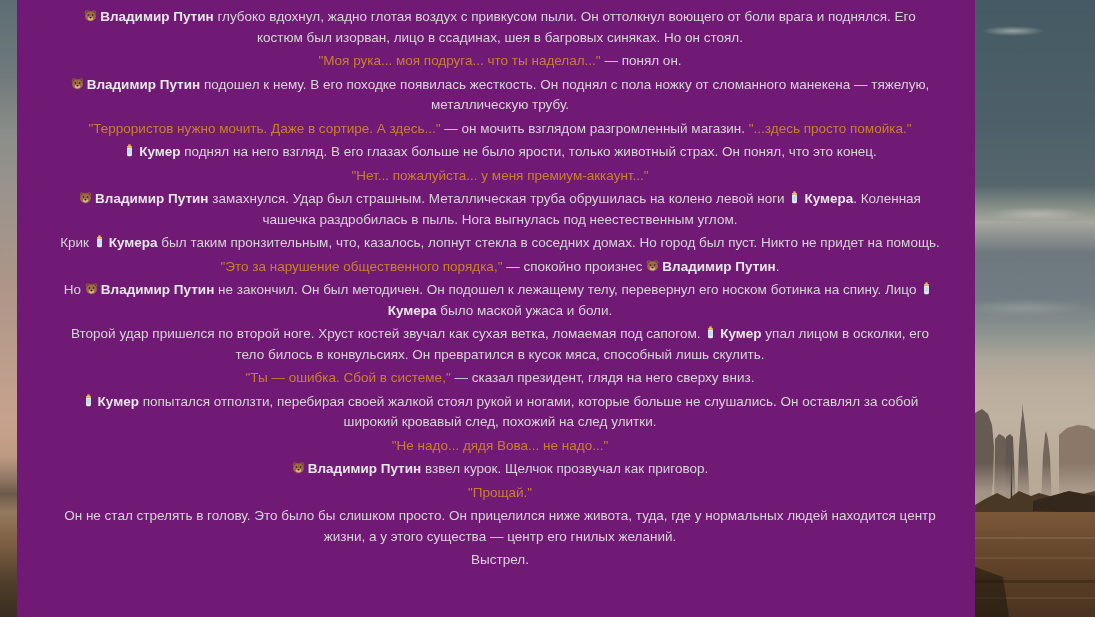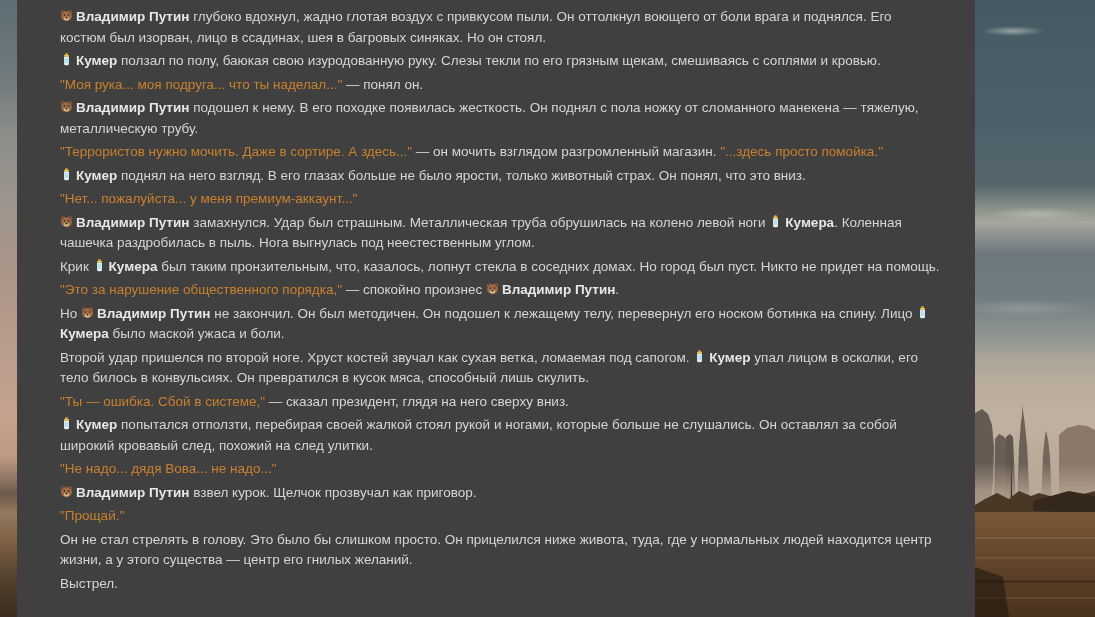--- a/index.html
+++ b/index.html
@@ -99,58 +99,52 @@
       <rect x="0" y="125" width="120" height="105" fill="url(#groundG)"></rect>
       <rect x="0" y="150" width="120" height="2" fill="rgba(205,175,135,0.16)"></rect>
       <rect x="0" y="170" width="120" height="2" fill="rgba(205,175,135,0.12)"></rect>
       <rect x="0" y="193" width="120" height="3" fill="rgba(0,0,0,0.22)"></rect>
       <rect x="0" y="210" width="120" height="2" fill="rgba(205,175,135,0.12)"></rect>
       <path d="M0,180 L28,190 L34,230 L0,230 Z" fill="rgba(28,21,13,0.55)"></path>
     </svg>
   </div>
 </div>
 
-<div class="story-panel" style="background: #404040;">
+<div class="story-panel" style="background: #701a75; text-align: center;">
   <div class="transcript">
       <p class="para"><span class="char-icon"><svg viewBox="0 0 16 16" width="13" height="13">
             <circle cx="3.6" cy="4" r="2.6" fill="#8d5a3b"></circle>
             <circle cx="12.4" cy="4" r="2.6" fill="#8d5a3b"></circle>
             <circle cx="3.6" cy="4" r="1.2" fill="#5d3a24"></circle>
             <circle cx="12.4" cy="4" r="1.2" fill="#5d3a24"></circle>
             <ellipse cx="8" cy="9" rx="6.6" ry="6.1" fill="#9c6a44"></ellipse>
             <ellipse cx="8" cy="11.6" rx="3.3" ry="2.5" fill="#d9b98c"></ellipse>
             <circle cx="5.4" cy="7.4" r="0.9" fill="#27180e"></circle>
             <circle cx="10.6" cy="7.4" r="0.9" fill="#27180e"></circle>
             <ellipse cx="8" cy="10.6" rx="1.4" ry="1.1" fill="#27180e"></ellipse>
           </svg></span><span class="char-name">Владимир Путин</span><span class="narration"> глубоко вдохнул, жадно глотая воздух с привкусом пыли. Он оттолкнул воющего от боли врага и поднялся. Его костюм был изорван, лицо в ссадинах, шея в багровых синяках. Но он стоял.</span></p>
-      <p class="para"><span class="char-icon"><svg viewBox="0 0 16 16" width="13" height="13">
-            <rect x="6.2" y="0.4" width="3.6" height="2.2" rx="1.2" fill="#e8a33d"></rect>
-            <rect x="5" y="2.4" width="6" height="2.1" rx="0.6" fill="#f2c94c"></rect>
-            <path d="M5 4.5 h6 v8.7 a2 2 0 0 1 -2 2 h-2 a2 2 0 0 1 -2 -2 z" fill="#e2f0f6"></path>
-            <rect x="5.9" y="6" width="4.2" height="6.2" fill="#b8e0ef"></rect>
-          </svg></span><span class="char-name">Кумер</span><span class="narration"> ползал по полу, баюкая свою изуродованную руку. Слезы текли по его грязным щекам, смешиваясь с соплями и кровью.</span></p>
       <p class="para"><span class="quote">"Моя рука... моя подруга... что ты наделал..."</span><span class="narration"> — понял он.</span></p>
       <p class="para"><span class="char-icon"><svg viewBox="0 0 16 16" width="13" height="13">
             <circle cx="3.6" cy="4" r="2.6" fill="#8d5a3b"></circle>
             <circle cx="12.4" cy="4" r="2.6" fill="#8d5a3b"></circle>
             <circle cx="3.6" cy="4" r="1.2" fill="#5d3a24"></circle>
             <circle cx="12.4" cy="4" r="1.2" fill="#5d3a24"></circle>
             <ellipse cx="8" cy="9" rx="6.6" ry="6.1" fill="#9c6a44"></ellipse>
             <ellipse cx="8" cy="11.6" rx="3.3" ry="2.5" fill="#d9b98c"></ellipse>
             <circle cx="5.4" cy="7.4" r="0.9" fill="#27180e"></circle>
             <circle cx="10.6" cy="7.4" r="0.9" fill="#27180e"></circle>
             <ellipse cx="8" cy="10.6" rx="1.4" ry="1.1" fill="#27180e"></ellipse>
           </svg></span><span class="char-name">Владимир Путин</span><span class="narration"> подошел к нему. В его походке появилась жесткость. Он поднял с пола ножку от сломанного манекена — тяжелую, металлическую трубу.</span></p>
       <p class="para"><span class="quote">"Террористов нужно мочить. Даже в сортире. А здесь..."</span><span class="narration"> — он мочить взглядом разгромленный магазин. </span><span class="quote">"...здесь просто помойка."</span></p>
       <p class="para"><span class="char-icon"><svg viewBox="0 0 16 16" width="13" height="13">
             <rect x="6.2" y="0.4" width="3.6" height="2.2" rx="1.2" fill="#e8a33d"></rect>
             <rect x="5" y="2.4" width="6" height="2.1" rx="0.6" fill="#f2c94c"></rect>
             <path d="M5 4.5 h6 v8.7 a2 2 0 0 1 -2 2 h-2 a2 2 0 0 1 -2 -2 z" fill="#e2f0f6"></path>
             <rect x="5.9" y="6" width="4.2" height="6.2" fill="#b8e0ef"></rect>
-          </svg></span><span class="char-name">Кумер</span><span class="narration"> поднял на него взгляд. В его глазах больше не было ярости, только животный страх. Он понял, что это вниз.</span></p>
+          </svg></span><span class="char-name">Кумер</span><span class="narration"> поднял на него взгляд. В его глазах больше не было ярости, только животный страх. Он понял, что это конец.</span></p>
       <p class="para"><span class="quote">"Нет... пожалуйста... у меня премиум-аккаунт..."</span></p>
       <p class="para"><span class="char-icon"><svg viewBox="0 0 16 16" width="13" height="13">
             <circle cx="3.6" cy="4" r="2.6" fill="#8d5a3b"></circle>
             <circle cx="12.4" cy="4" r="2.6" fill="#8d5a3b"></circle>
             <circle cx="3.6" cy="4" r="1.2" fill="#5d3a24"></circle>
             <circle cx="12.4" cy="4" r="1.2" fill="#5d3a24"></circle>
             <ellipse cx="8" cy="9" rx="6.6" ry="6.1" fill="#9c6a44"></ellipse>
             <ellipse cx="8" cy="11.6" rx="3.3" ry="2.5" fill="#d9b98c"></ellipse>
             <circle cx="5.4" cy="7.4" r="0.9" fill="#27180e"></circle>
             <circle cx="10.6" cy="7.4" r="0.9" fill="#27180e"></circle>

